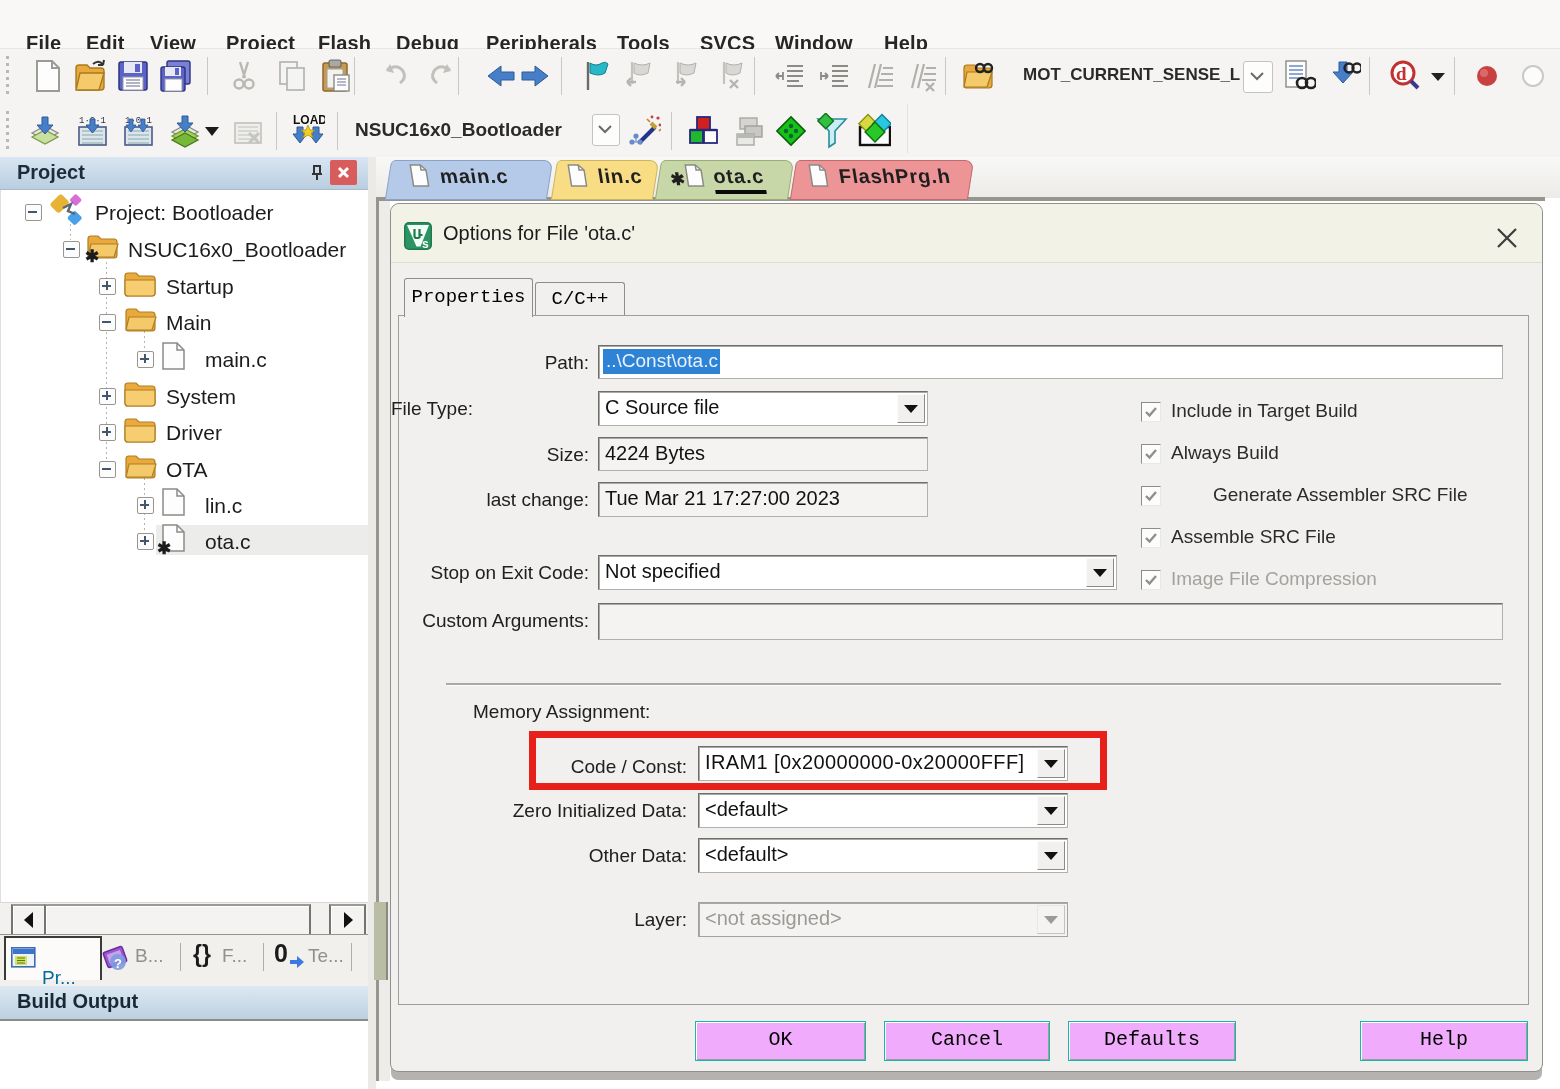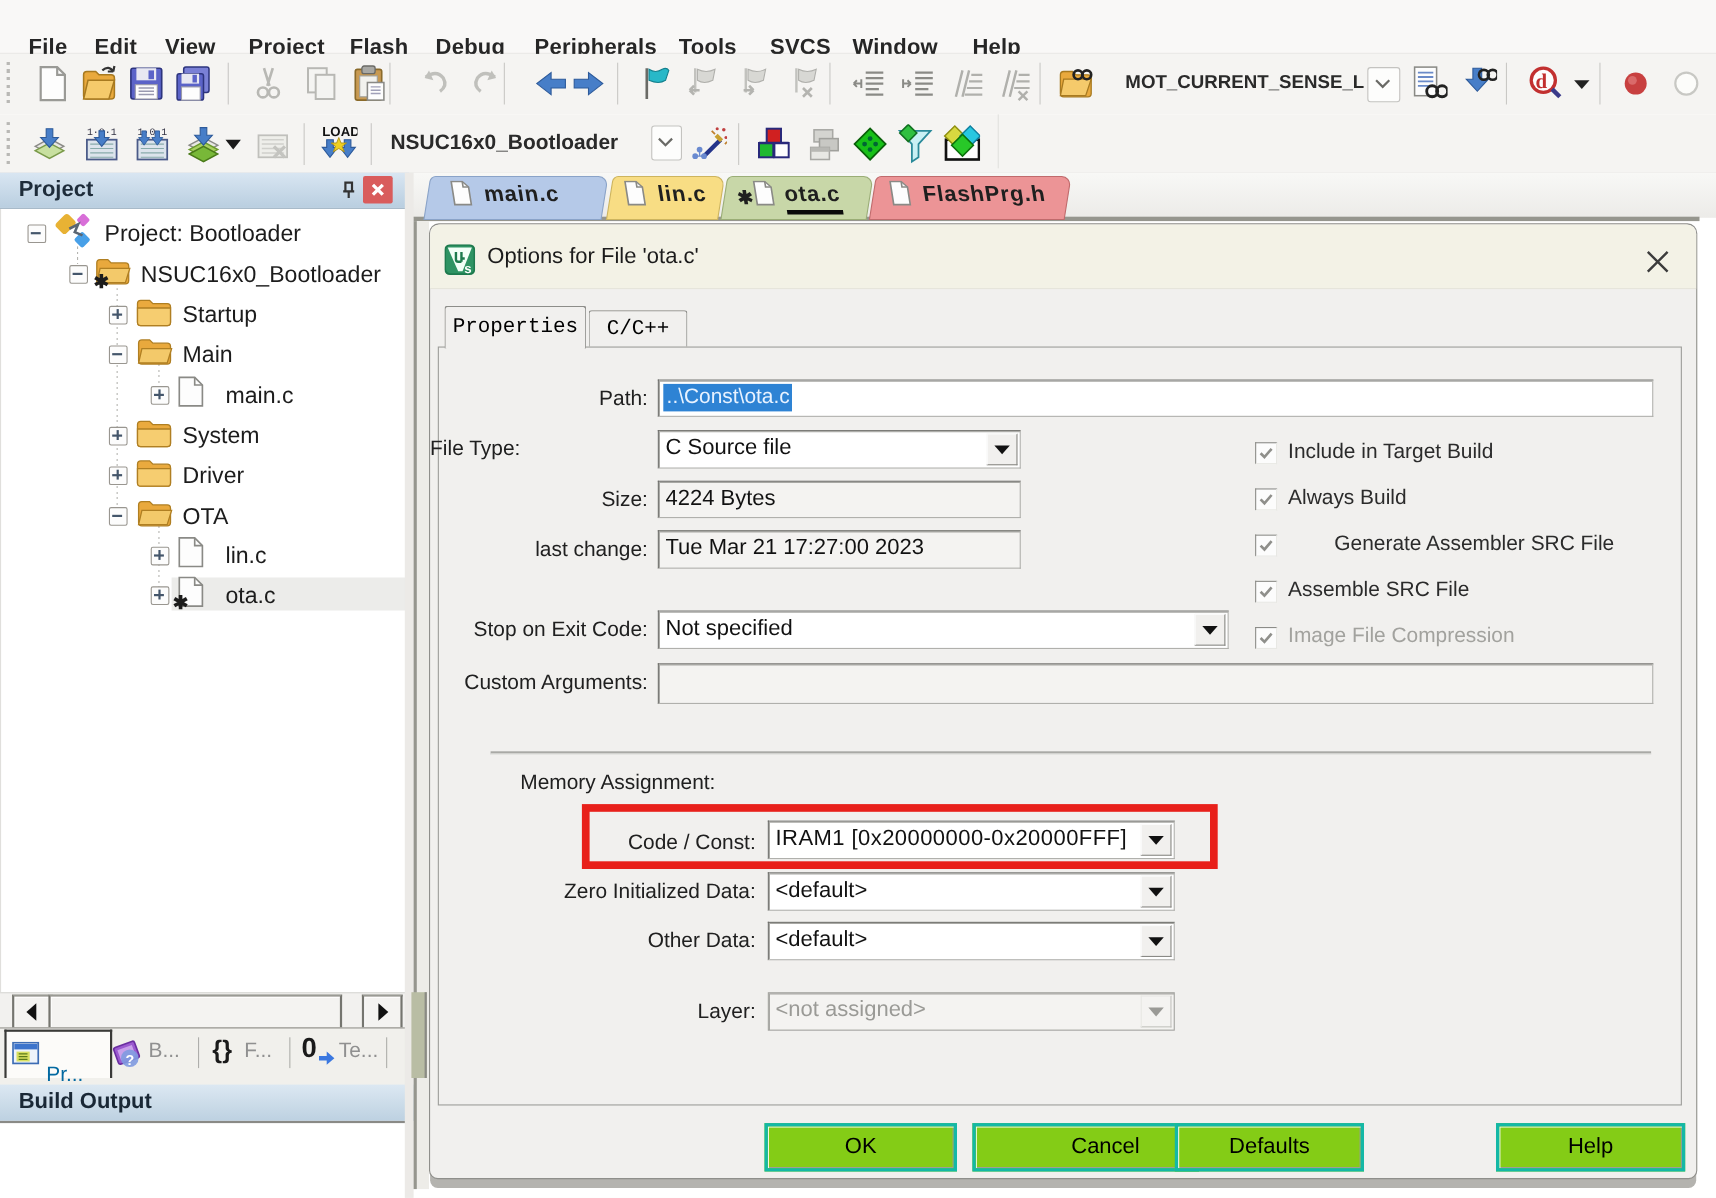--- a/index.html
+++ b/index.html
@@ -45,23 +45,23 @@
   .dlabel{position:absolute;font-size:19px;color:#202020;white-space:nowrap;}
   .sunk{position:absolute;background:#fff;border:1px solid;border-color:#6e6e6a #b0b0ac #b0b0ac #6e6e6a;box-shadow:inset 1px 1px 0 #a8a8a4;}
   .ro{background:#f4f3f1;}
   .dbtn{position:absolute;right:2px;top:2px;bottom:2px;width:26px;background:#f1f0ee;
         border:1px solid;border-color:#fbfbfb #8a8a86 #8a8a86 #fbfbfb;}
   .dbtn:after{content:"";position:absolute;left:6px;top:10px;border:7px solid transparent;border-top:8px solid #111;}
   .dbtn.dis:after{border-top-color:#9a9a96;}
   .cbox{position:absolute;width:18px;height:18px;background:#fcfcfc;border:1px solid;border-color:#8c8c88 #e8e8e4 #e8e8e4 #8c8c88;}
   .cbox svg{position:absolute;left:1px;top:1px;}
   .clabel{position:absolute;font-size:19px;color:#2b2b2b;white-space:nowrap;}
-  .wbtn{position:absolute;height:38px;background:#84cc16;border:3px solid #14b8a6;
+  .wbtn{position:absolute;height:38px;background:#f0abfc;border:1px solid #14b8a6;
         box-shadow:inset 1px 1px 0 #fdfdfb,inset -1px -1px 0 #9d9d99;
-        font-family:Liberation Sans, sans-serif;font-size:20px;color:#000;text-align:center;line-height:36px;}
+        font-family:Liberation Mono, monospace;font-size:20px;color:#000;text-align:center;line-height:36px;}
 </style>
 </head>
 <body>
 
 <div id="menubar" class="abs">
   <span class="mi" style="left:26px">File</span>
   <span class="mi" style="left:86px">Edit</span>
   <span class="mi" style="left:150px">View</span>
   <span class="mi" style="left:226px">Project</span>
   <span class="mi" style="left:318px">Flash</span>
@@ -587,16 +587,16 @@
     <span class="abs" style="left:6px;top:4px;font-size:20px;color:#111;">&lt;default&gt;</span>
     <div class="dbtn"></div>
   </div>
   <div class="dlabel" style="left:96px;top:705px;width:200px;text-align:right;">Layer:</div>
   <div class="sunk ro" style="left:307px;top:698px;width:368px;height:33px;border-color:#a2a29e;">
     <span class="abs" style="left:6px;top:4px;font-size:20px;color:#9a9a96;">&lt;not assigned&gt;</span>
     <div class="dbtn dis" style="background:#f4f3f1;border-color:#e8e8e4 #c2c2be #c2c2be #e8e8e4;"></div>
   </div>
 
   <div class="wbtn" style="left:304px;top:817px;width:169px;">OK</div>
-  <div class="wbtn" style="left:493px;top:817px;width:164px;padding-left:36px;">Cancel</div>
+  <div class="wbtn" style="left:493px;top:817px;width:164px;">Cancel</div>
   <div class="wbtn" style="left:677px;top:817px;width:166px;">Defaults</div>
   <div class="wbtn" style="left:969px;top:817px;width:166px;">Help</div>
 </div>
 
 </body></html>

